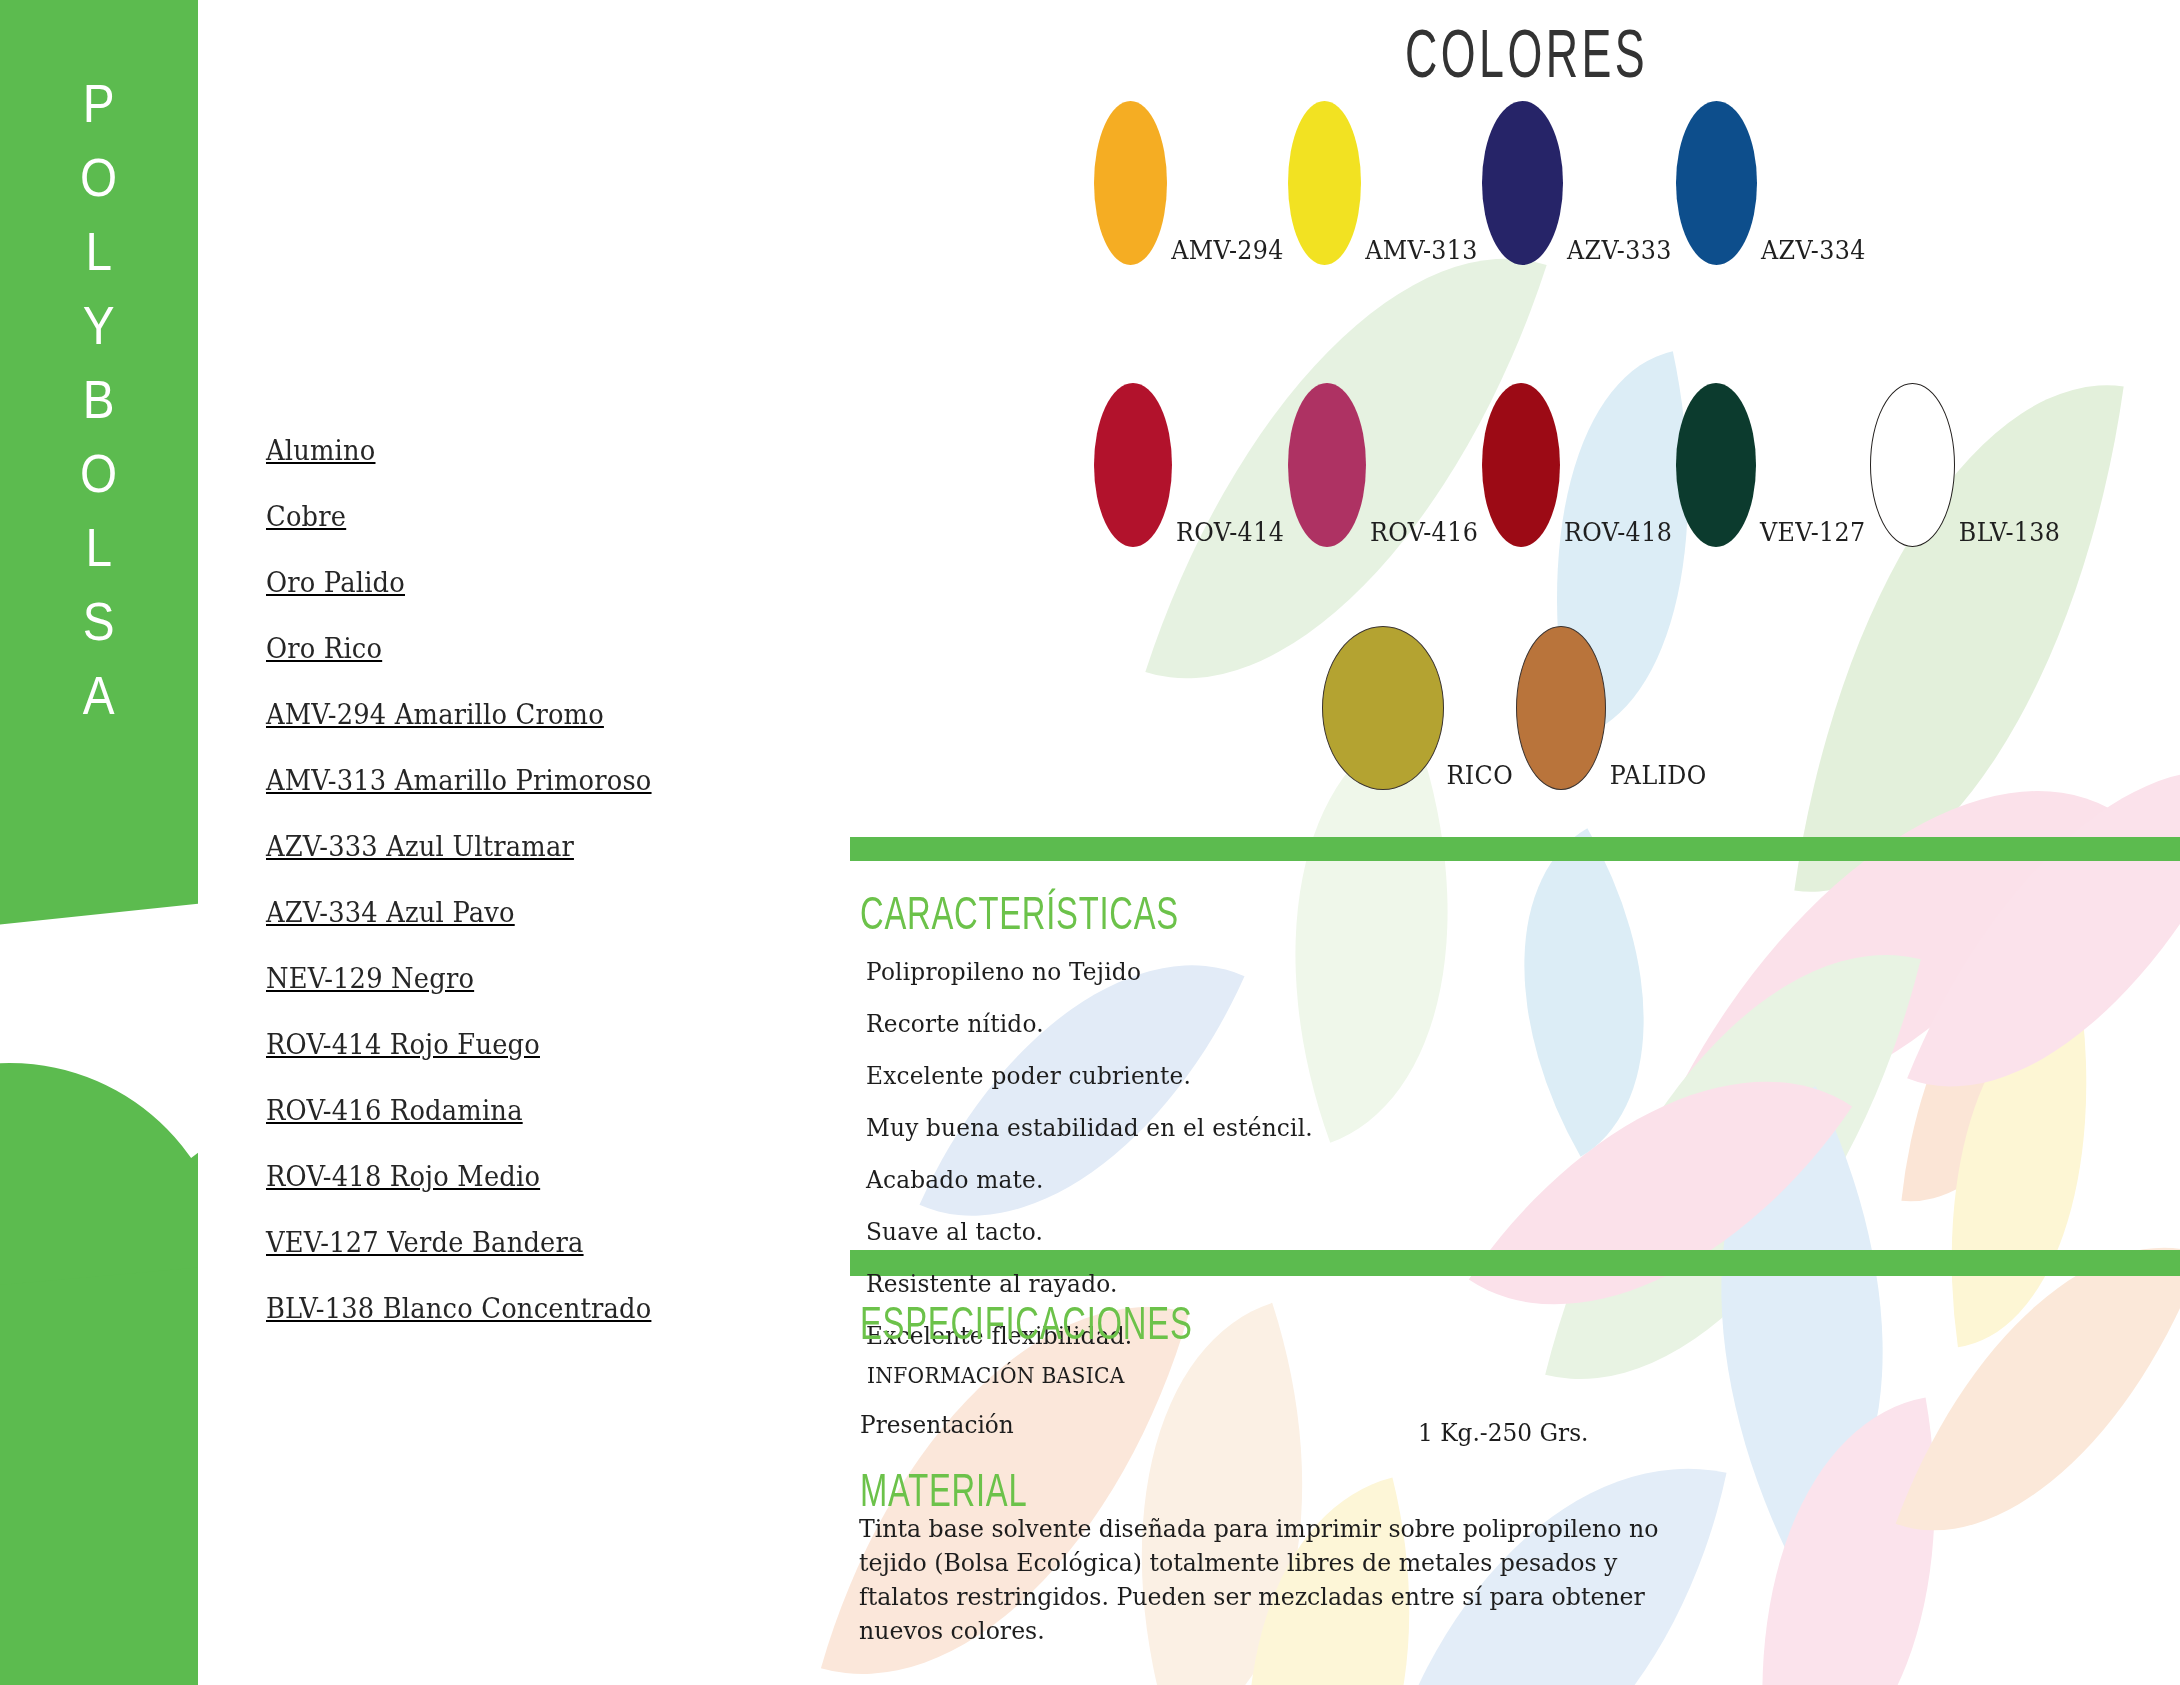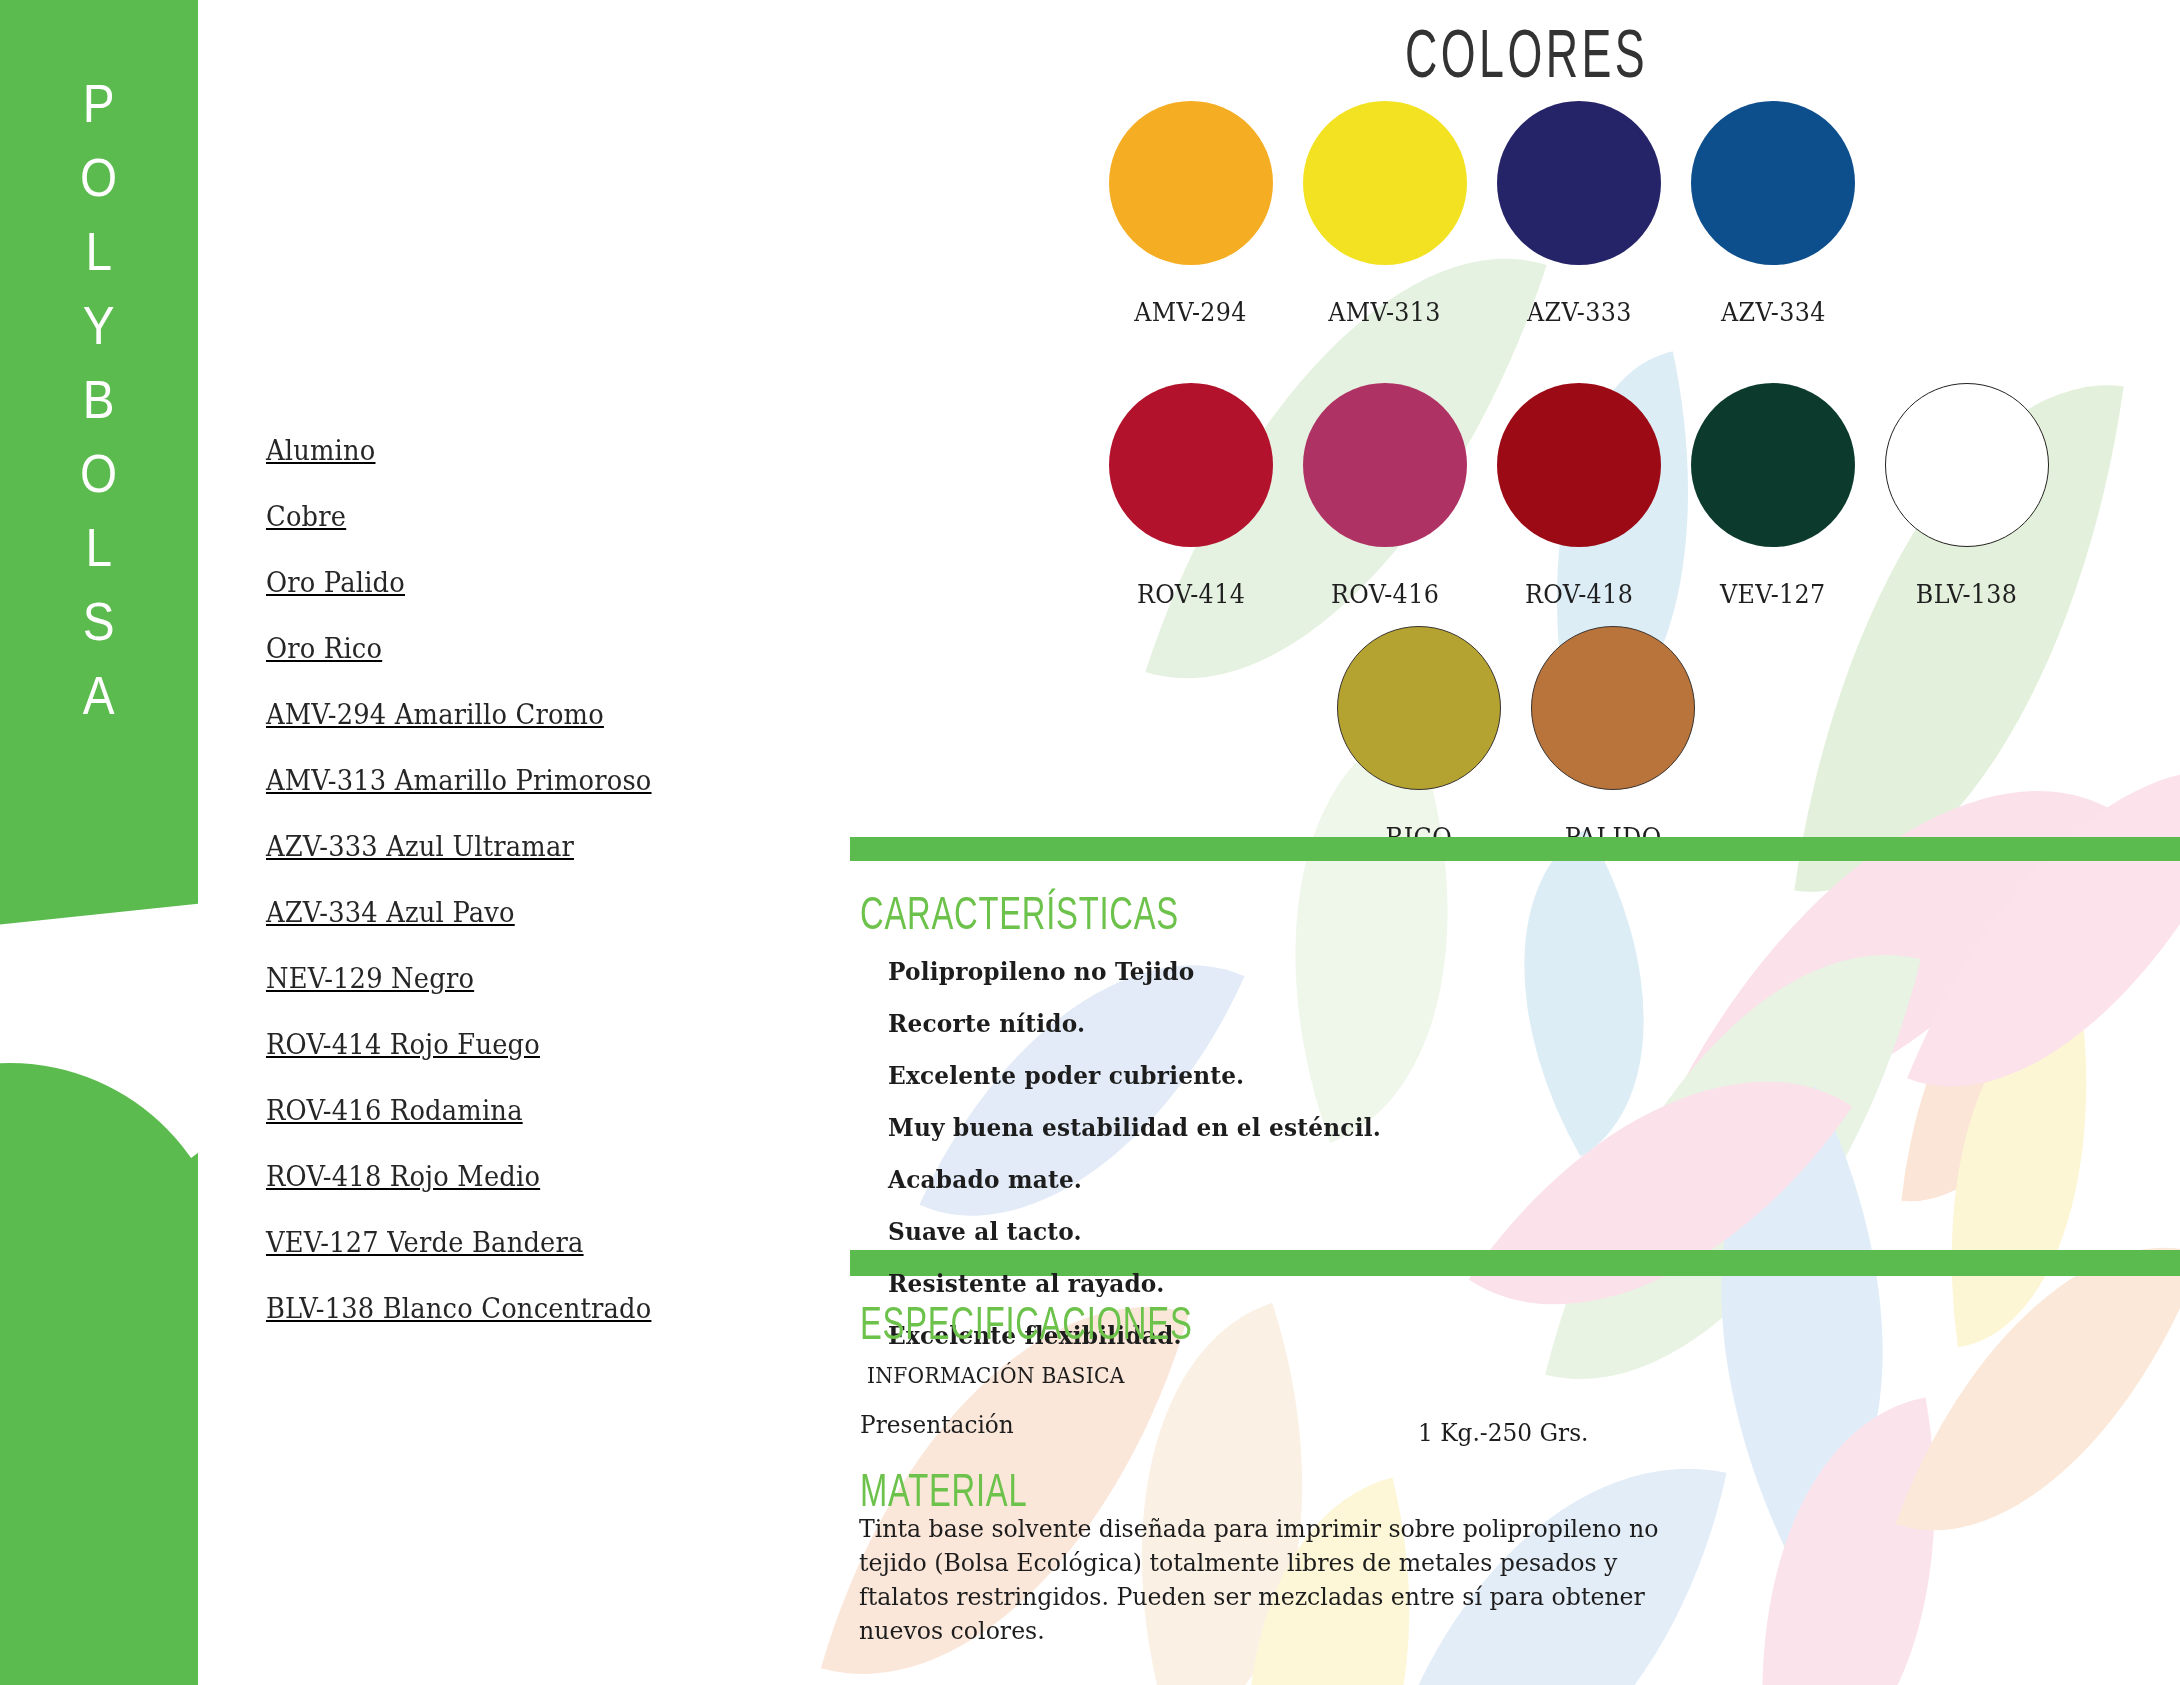--- a/index.html
+++ b/index.html
@@ -124,23 +124,21 @@
     display: flex;
     z-index: 2;
   }
   #row1 { left: 1094px; top: 101px; }
   #row2 { left: 1094px; top: 383px; }
   #row3 { left: 1322px; top: 626px; }
 
   .swatch {
     width: 194px;
     display: flex;
-    flex-direction: column;
-    align-items: center;
-    gap: 17px;
+    align-items: flex-end;
   }
   .dot {
     width: 164px; height: 164px;
     border-radius: 50%;
     border: 0.9px solid rgba(25,25,25,0.0);
   }
   .dot.outlined {
     border: 1.7px solid #24211f;
     background: #ffffff;
   }
@@ -185,21 +183,21 @@
     position: absolute;
     color: #1d1d1d;
     font-family: "DejaVu Serif", serif;
     font-size: 25px;
     letter-spacing: 0.2px;
     white-space: nowrap;
     z-index: 2;
     transform: scaleX(0.93);
     transform-origin: left top;
   }
-  #caract-lines { position: absolute; left: 888px; top: 946px; z-index: 2; font-weight: bold; }
+  #caract-lines { position: absolute; left: 866px; top: 946px; z-index: 2; }
   #caract-lines .body-line { position: static; display: block; line-height: 52px; }
 
   #info-basica {
     position: absolute; left: 867px; top: 1363px;
     color: #1d1d1d;
     font-family: "DejaVu Serif", serif;
     font-size: 22px;
     letter-spacing: 0.3px;
     z-index: 2;
     transform: scaleX(0.92);

